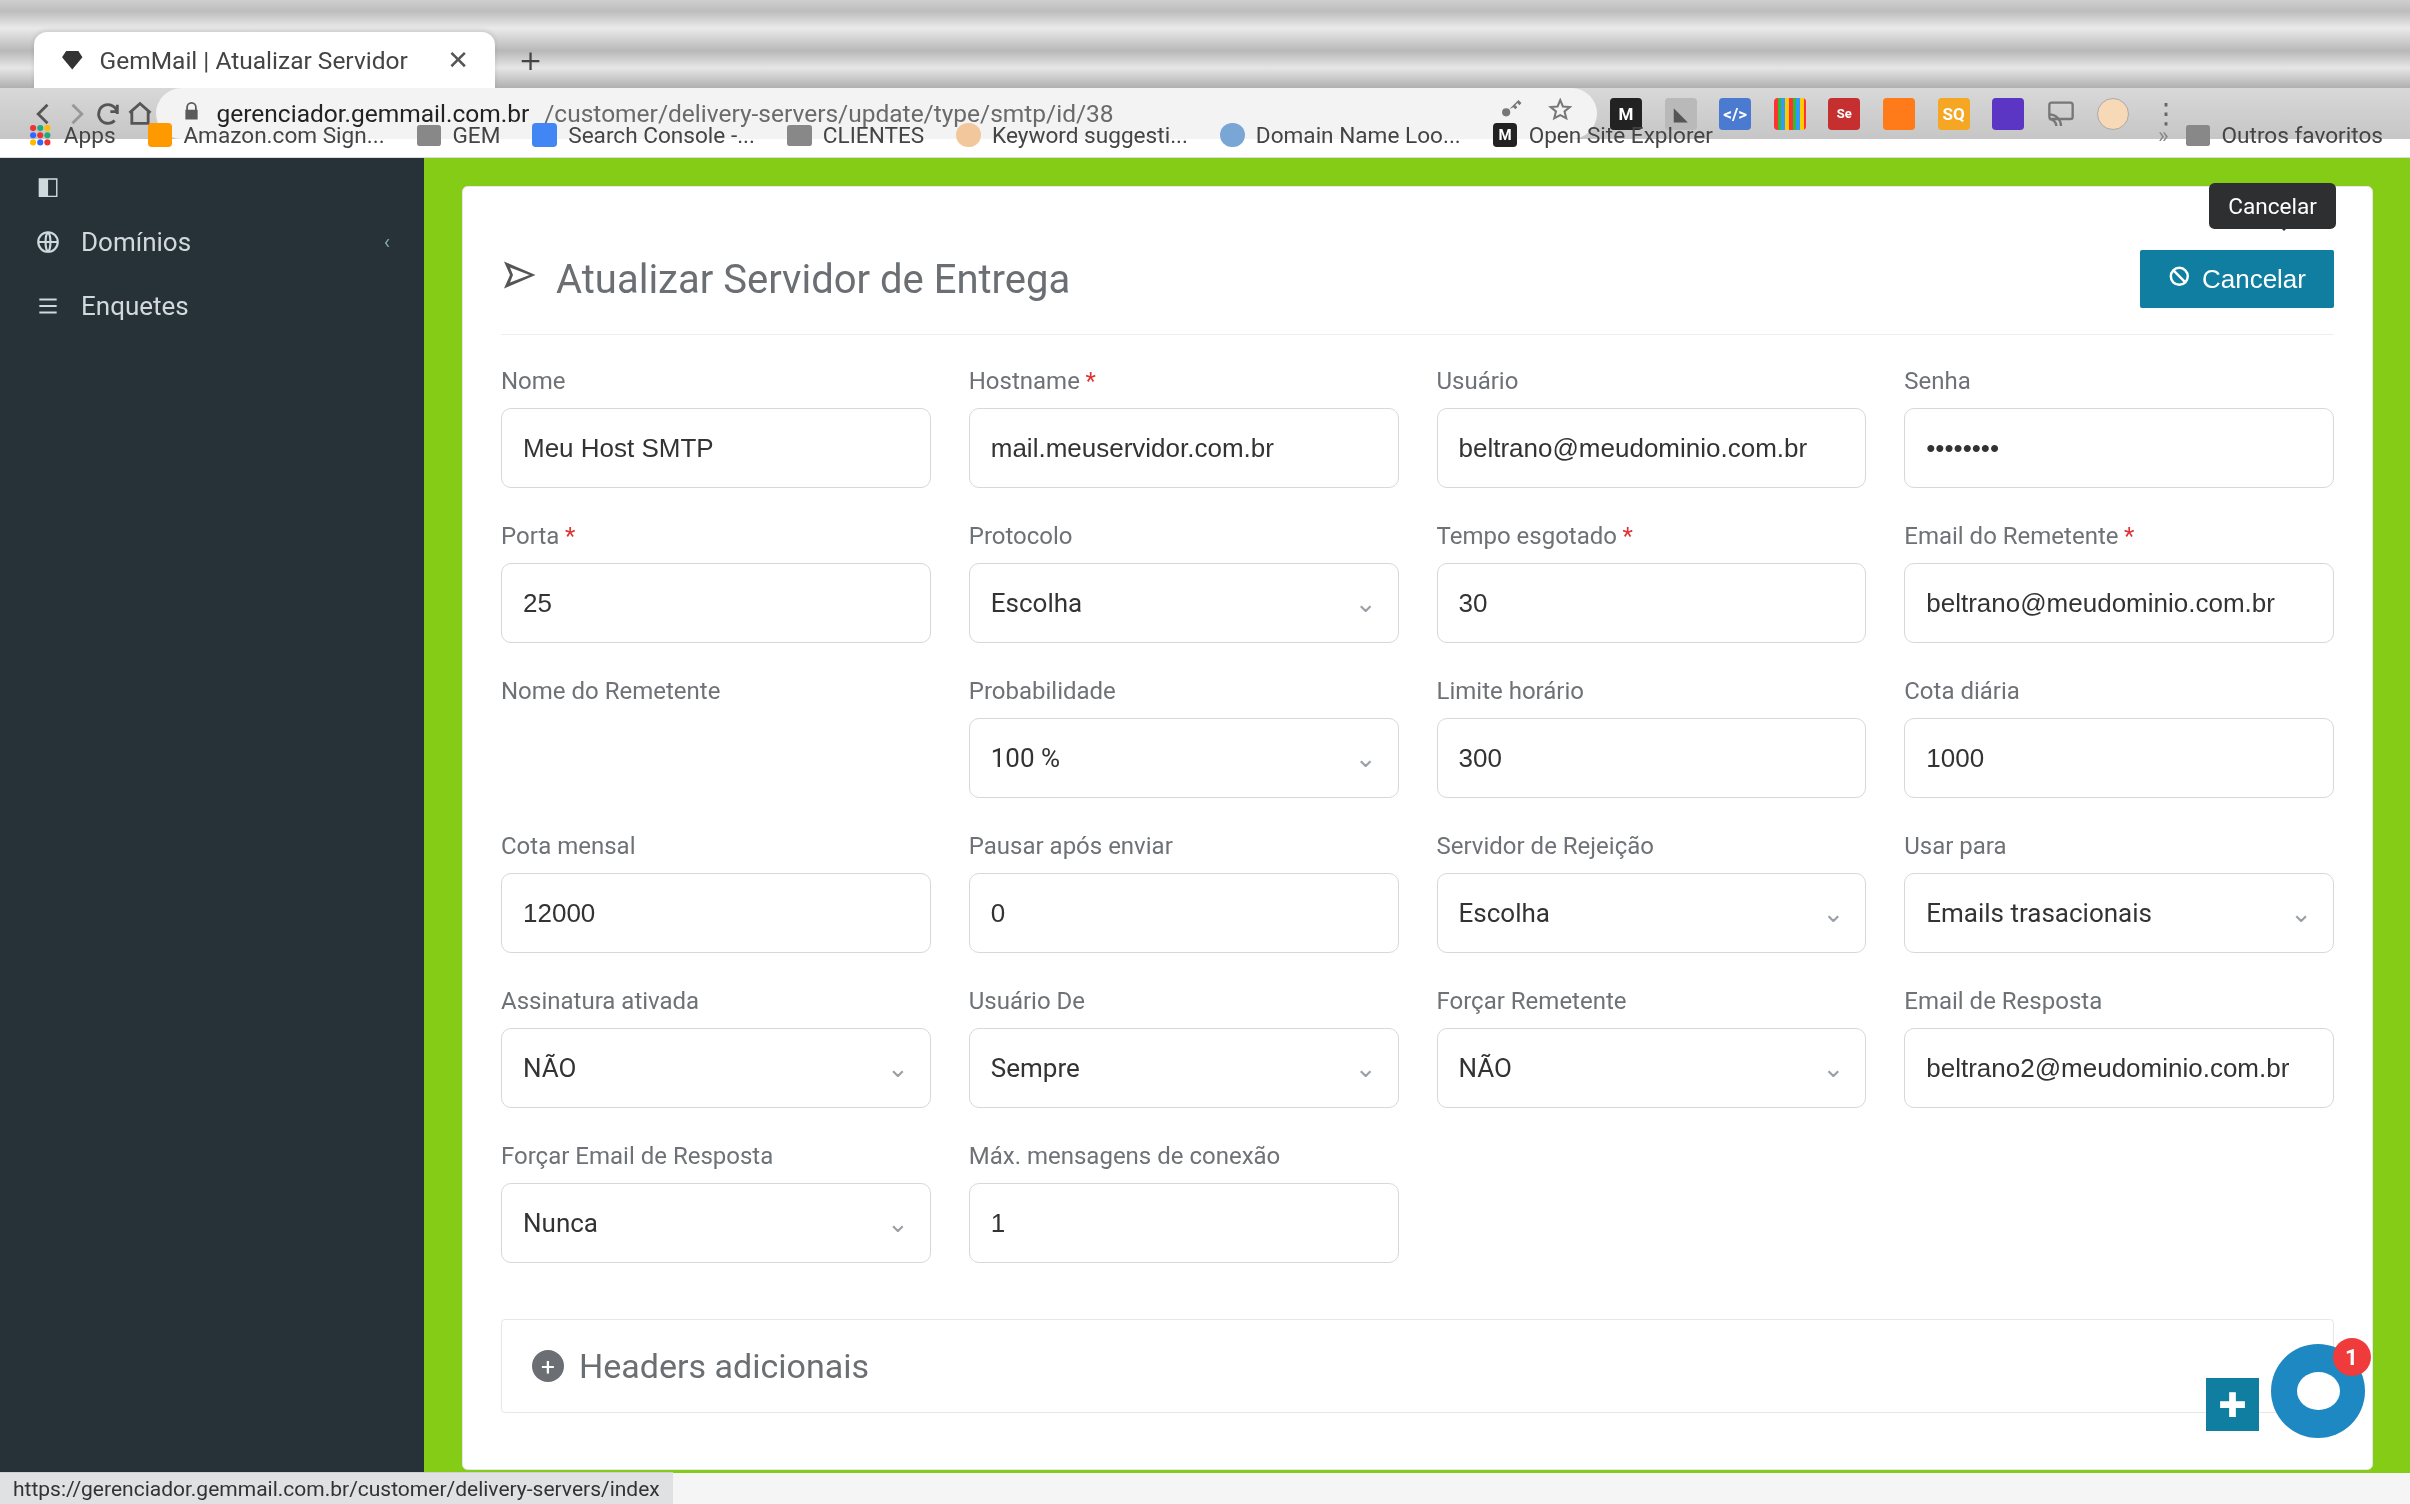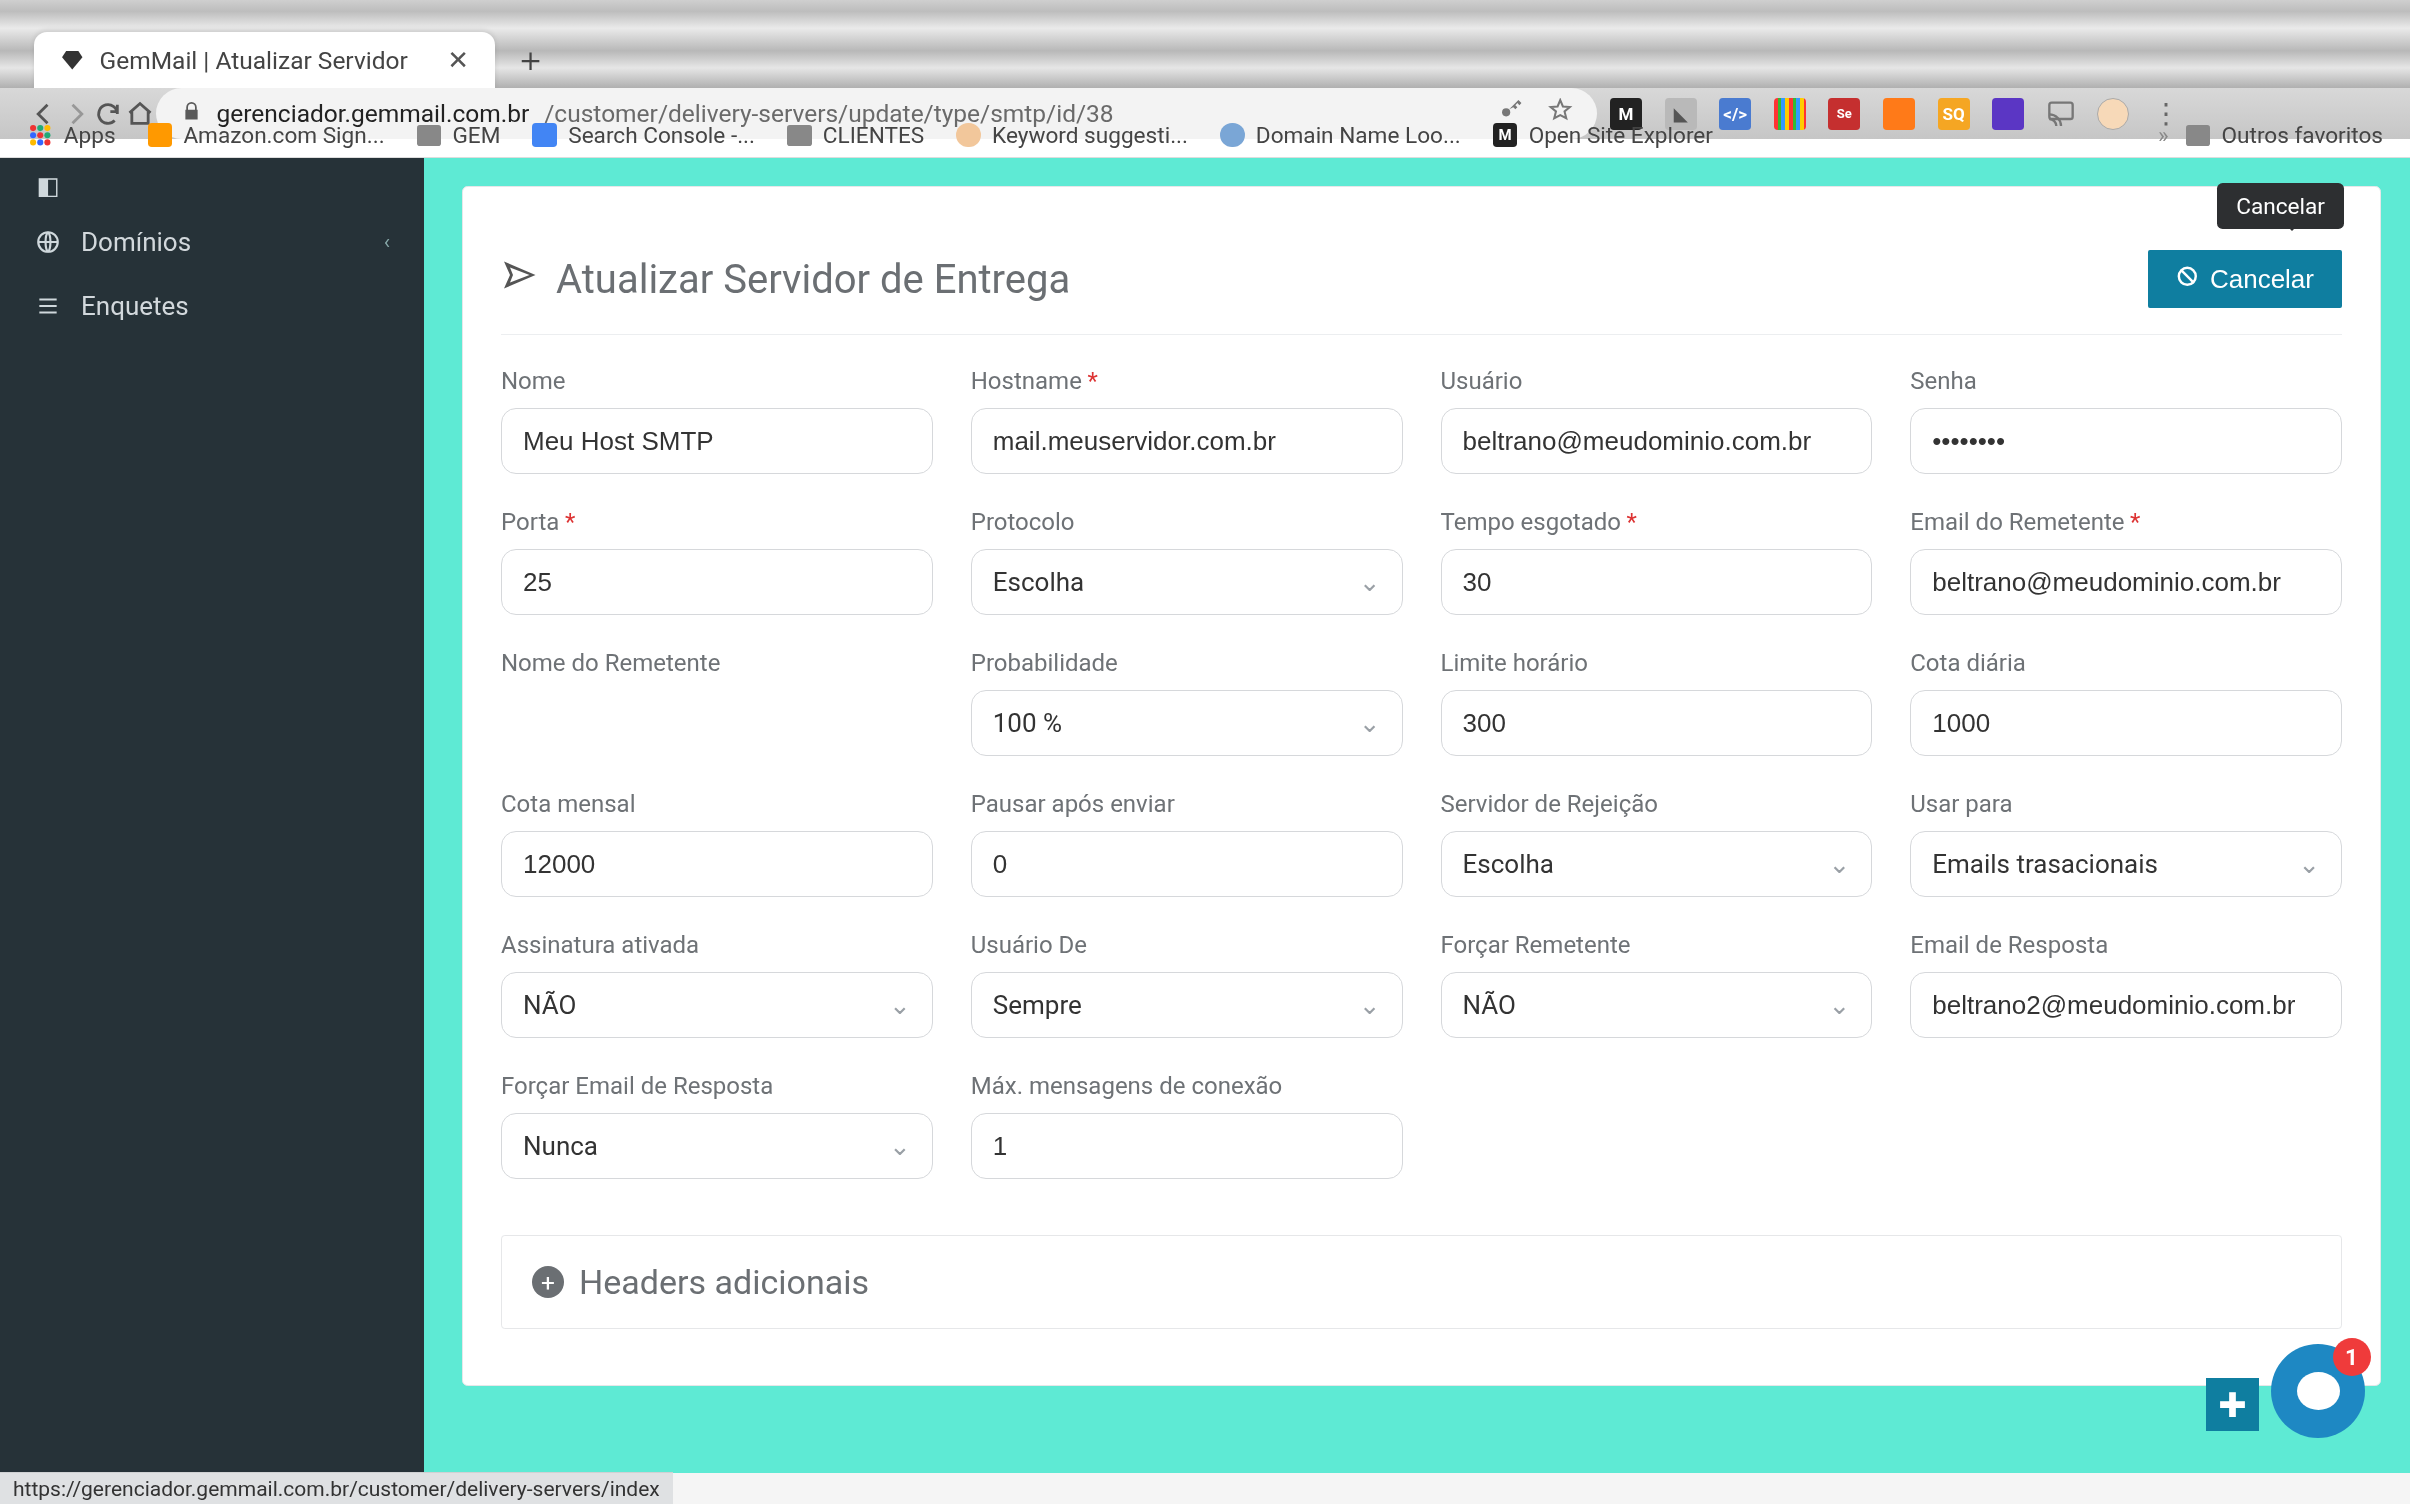--- a/index.html
+++ b/index.html
@@ -40,33 +40,33 @@
   .bm-right { margin-left:auto; display:flex; gap:17px; align-items:center; }
 
   
   .app { display:flex; height: calc(1505px - 113px - 45px - 32px); }
   .sidebar { width:424px; background:#263238; color:#cfd8dc; padding-top:9.4px;}
   .side-item { display:flex; align-items:center; gap:19px; padding:17px 34px; font-size:26px; color:#d2d8dc; }
   .side-item .ico { width:28px; height:28px; display:flex; align-items:center; justify-content:center; color:#cfd8dc;}
   .side-item .chev { margin-left:auto; color:#8aa; font-size:21px;}
   .side-item.partial { color:#7f8b92; font-size:24.5px; padding-top:3.8px; padding-bottom:9.4px;}
 
-  .main { flex:1; background:#5eead4; padding:28px 30px 38px 38px; overflow:auto;}
+  .main { flex:1; background:#84cc16; padding:28px 38px 38px 38px; overflow:auto;}
   .panel { background:#fff; border:0.9px solid #e6e7e9; border-radius:5.6px; padding:34px 38px 56px; position:relative;}
   .panel-header { display:flex; align-items:center; justify-content:space-between; padding-bottom:26px; border-bottom:0.9px solid #eceef0;margin-top:29px; }
   .panel-title { display:flex; align-items:center; gap:19px; font-size:40px; color:#6b6f73; font-weight:400;}
   .panel-title .plane { color:#555;}
   .cancel-btn { background:#0f7ea0; color:#fff; border:none; height:58px; padding:0 28px; font-size:26px; border-radius:1.9px; display:flex; align-items:center; gap:11.3px; cursor:pointer;}
   .tooltip { position:absolute; right:36px; top:-3.8px; background:#2d2f31; color:#fff; font-size:22.6px; padding:9.4px 19px; border-radius:5.6px; }
   .tooltip::after{content:""; position:absolute; bottom:-9.4px; right:45px; border:7.5px solid transparent; border-top-color:#2d2f31;}
 
   .form-grid { display:grid; grid-template-columns: repeat(4, 1fr); gap:34px 38px; margin-top:32px;}
   .field label { display:block; font-size:24px; color:#6e7276; margin-bottom:13px;}
   .req { color:#d33; margin-left:5.6px;}
-  .control { width:100%; height:66px; border:0.9px solid #d6d8db; border-radius:15px; background:#fff; font-size:26px; color:#333; padding:0 21px; display:flex; align-items:center; justify-content:space-between;}
+  .control { width:100%; height:80px; border:0.9px solid #d6d8db; border-radius:10px; background:#fff; font-size:26px; color:#333; padding:0 21px; display:flex; align-items:center; justify-content:space-between;}
   input.control { outline:none; }
   .select { cursor:pointer; }
   .select .caret { color:#9aa0a6; }
   .select .val { white-space:nowrap; overflow:hidden; text-overflow:ellipsis;}
 
   .subpanel { margin-top:56px; border:0.9px solid #e6e7e9; border-radius:3.8px; padding:26px 30px;}
   .subpanel h3 { font-size:34px; color:#6b6f73; font-weight:400; display:flex; align-items:center; gap:15px;}
   .plus-circle { width:32px; height:32px; border-radius:50%; background:#6b6f73; color:#fff; display:flex; align-items:center; justify-content:center; font-size:24.5px;}
 
   

